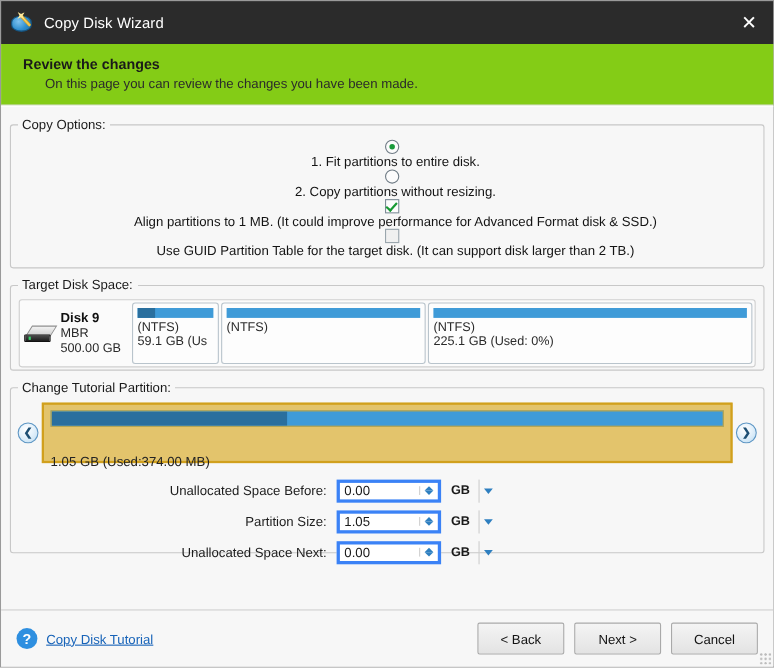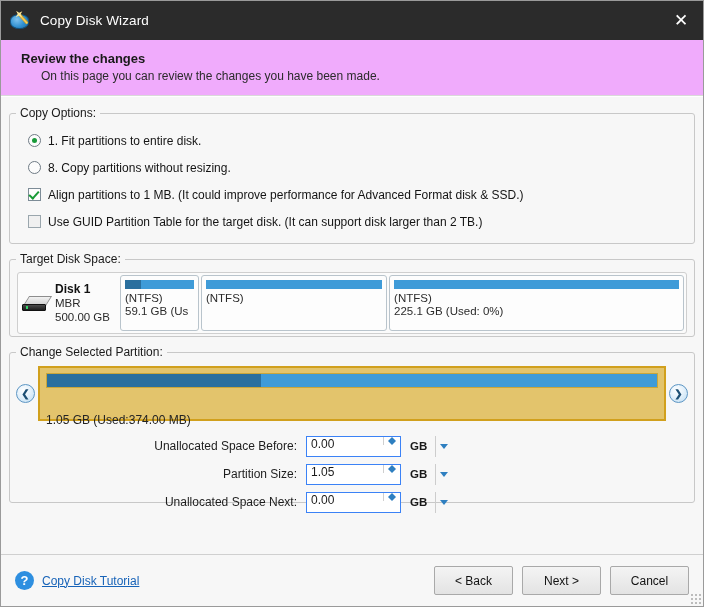--- a/index.html
+++ b/index.html
@@ -51,21 +51,21 @@
   }
   .title-text{font-size:13.5px;letter-spacing:.1px;}
   .close-btn{
     position:absolute;right:0;top:0;width:44px;height:39px;
     display:flex;align-items:center;justify-content:center;
     font-size:17px;line-height:1;color:#ffffff;font-weight:400;
     cursor:default;
   }
   
   .header{
-    background:#f0abfc;flex:0 0 auto;
+    background:#84cc16;flex:0 0 auto;
     padding:11px 0 12px 0;border-bottom:1px solid #d9d9d9;
   }
   .header h1{
     margin:0 0 3px 20px;font-size:13px;font-weight:bold;color:#1a1a1a;
   }
   .header p{margin:0 0 0 40px;font-size:12px;color:#2b2b2b;}
   
   .content{
     flex:1 1 auto;background:#f7f7f7;
     border-top:1px solid #ffffff;
@@ -77,21 +77,21 @@
     background:transparent;
   }
   legend{
     font-size:12px;color:#1a1a1a;padding:0 4px;margin-left:6px;
   }
   .fs-copy{margin-top:9px;height:138px;}
   .fs-layout{margin-top:8px;height:85px;}
   .fs-change{margin-top:8px;height:158px;}
   .fs-inner{padding:7px 10px 0 10px;}
   
-  .opt{display:flex;align-items:center;height:27px;padding-left:8px;}
+  .opt{display:flex;align-items:center;height:27px;padding-left:8px;flex-direction:column;}
   .opt .lbl{margin-left:7px;font-size:12px;color:#141414;}
   .radio{
     width:13px;height:13px;border-radius:50%;
     border:1px solid #6f7b85;background:#fcfcfc;
     box-sizing:border-box;position:relative;flex:0 0 auto;
   }
   .radio.on:after{
     content:"";position:absolute;left:3px;top:3px;width:5px;height:5px;
     border-radius:50%;background:#1a9a3a;
   }
@@ -182,22 +182,22 @@
   
   .spin-wrap{margin-top:11px;padding-left:6px;}
   .spin-row{
     display:flex;align-items:center;height:28px;
   }
   .spin-label{
     width:290px;text-align:right;padding-right:9px;font-size:12px;color:#1d1d1d;
     box-sizing:border-box;
   }
   .spin{
-    width:95px;height:21px;border:1px solid #3b82f6;background:#fff;
-    display:flex;align-items:flex-start;box-sizing:border-box;
+    width:95px;height:21px;border:3px solid #3b82f6;background:#fff;
+    display:flex;align-items:center;box-sizing:border-box;
   }
   .spin input{
     flex:1 1 auto;border:0;outline:0;background:transparent;
     font-family:"Liberation Sans",sans-serif;font-size:12px;color:#1a1a1a;
     padding:0 4px;width:100%;min-width:0;
   }
   .spin .btns{
     width:16px;flex:0 0 auto;display:flex;flex-direction:column;
     border-left:1px solid #cfcfcf;
   }
@@ -283,21 +283,21 @@
       <legend>Copy Options:</legend>
       <div class="fs-inner">
 
         <div class="opt">
           <span class="radio on"></span>
           <span class="lbl">1. Fit partitions to entire disk.</span>
         </div>
 
         <div class="opt">
           <span class="radio"></span>
-          <span class="lbl">8. Copy partitions without resizing.</span>
+          <span class="lbl">2. Copy partitions without resizing.</span>
         </div>
 
         <div class="opt">
           <span class="chk on"></span>
           <span class="lbl">Align partitions to 1 MB.  (It could improve performance for Advanced Format disk &amp; SSD.)</span>
         </div>
 
         <div class="opt">
           <span class="chk off"></span>
           <span class="lbl">Use GUID Partition Table for the target disk. (It can support disk larger than 2 TB.)</span>
@@ -310,21 +310,21 @@
       <legend>Target Disk Space:</legend>
 
       <div class="disk-panel">
         <div class="disk-info">
           <div class="disk-glyph">
             <span class="top"></span>
               <span class="front"></span>
               <span class="led"></span>
           </div>
           <div class="disk-meta">
-            <div class="nm">Disk 1</div>
+            <div class="nm">Disk 9</div>
             <div>MBR</div>
             <div>500.00 GB</div>
           </div>
         </div>
 
         <div class="parts">
 
 
           <div class="part" style="flex:0 0 14%">
             <div class="bar">
@@ -347,21 +347,21 @@
             </div>
             <div class="t">(NTFS)</div>
             <div class="t">225.1 GB (Used: 0%)</div>
           </div>
 
         </div>
       </div>
     </fieldset>
 
     <fieldset class="fs-change">
-      <legend>Change Selected Partition:</legend>
+      <legend>Change Tutorial Partition:</legend>
 
       <div class="slider-row">
         <div class="nav-btn nav-left">❮</div>
         <div class="sel-bar">
           <div class="usagebar">
             <div class="used" style="width:35%"></div>
           </div>
           <div class="cap">1.05 GB (Used:374.00 MB)</div>
         </div>
         <div class="nav-btn nav-right">❯</div>

